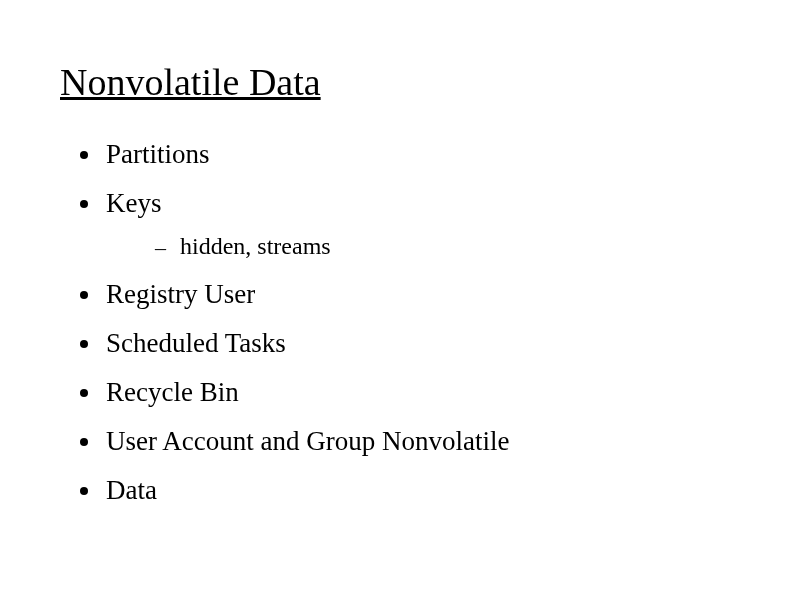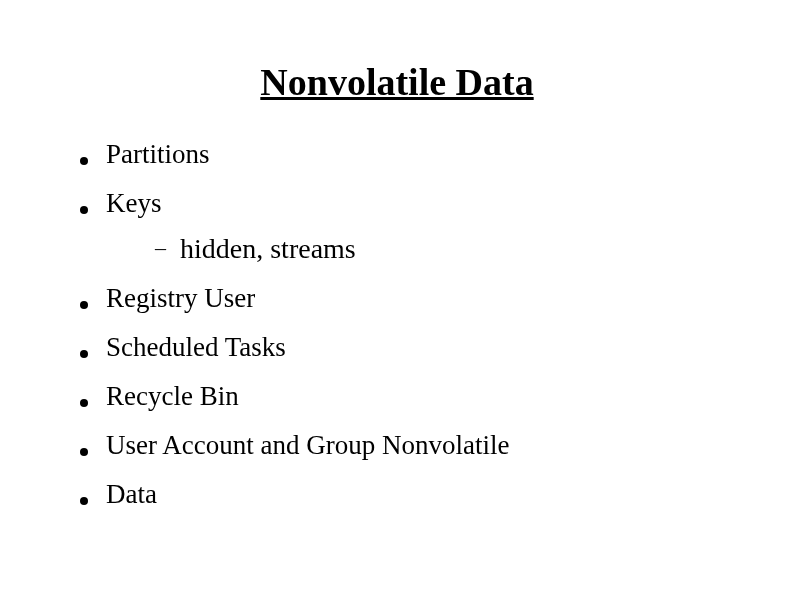--- a/index.html
+++ b/index.html
@@ -10,32 +10,32 @@
   body {
     width: 794px;
     height: 595px;
     background: #ffffff;
     font-family: "Times New Roman", Times, serif;
     color: #000000;
     padding: 60px 60px 40px 60px;
   }
   .title {
     font-size: 38px;
-    font-weight: bold;
+    font-weight: normal;
     text-decoration: underline;
-    text-align: center;
+    text-align: left;
     margin-bottom: 35px;
   }
   .list {
     list-style: none;
     padding-left: 20px;
   }
   .list-item {
     display: flex;
-    align-items: center;
+    align-items: flex-start;
     margin-bottom: 18px;
   }
   .bullet {
     width: 8px;
     height: 8px;
     background: #000000;
     border-radius: 50%;
     margin-top: 12px;
     margin-right: 18px;
     flex-shrink: 0;
@@ -52,21 +52,21 @@
   .subitem {
     display: flex;
     align-items: flex-start;
   }
   .dash {
     font-size: 22px;
     margin-right: 14px;
     margin-top: 2px;
   }
   .subitem-text {
-    font-size: 28px;
+    font-size: 24px;
   }
 </style>
 </head>
 <body>
 
 <h1 class="title">Nonvolatile Data</h1>
 
 <ul class="list">
   <li class="list-item">
     <span class="bullet"></span>

